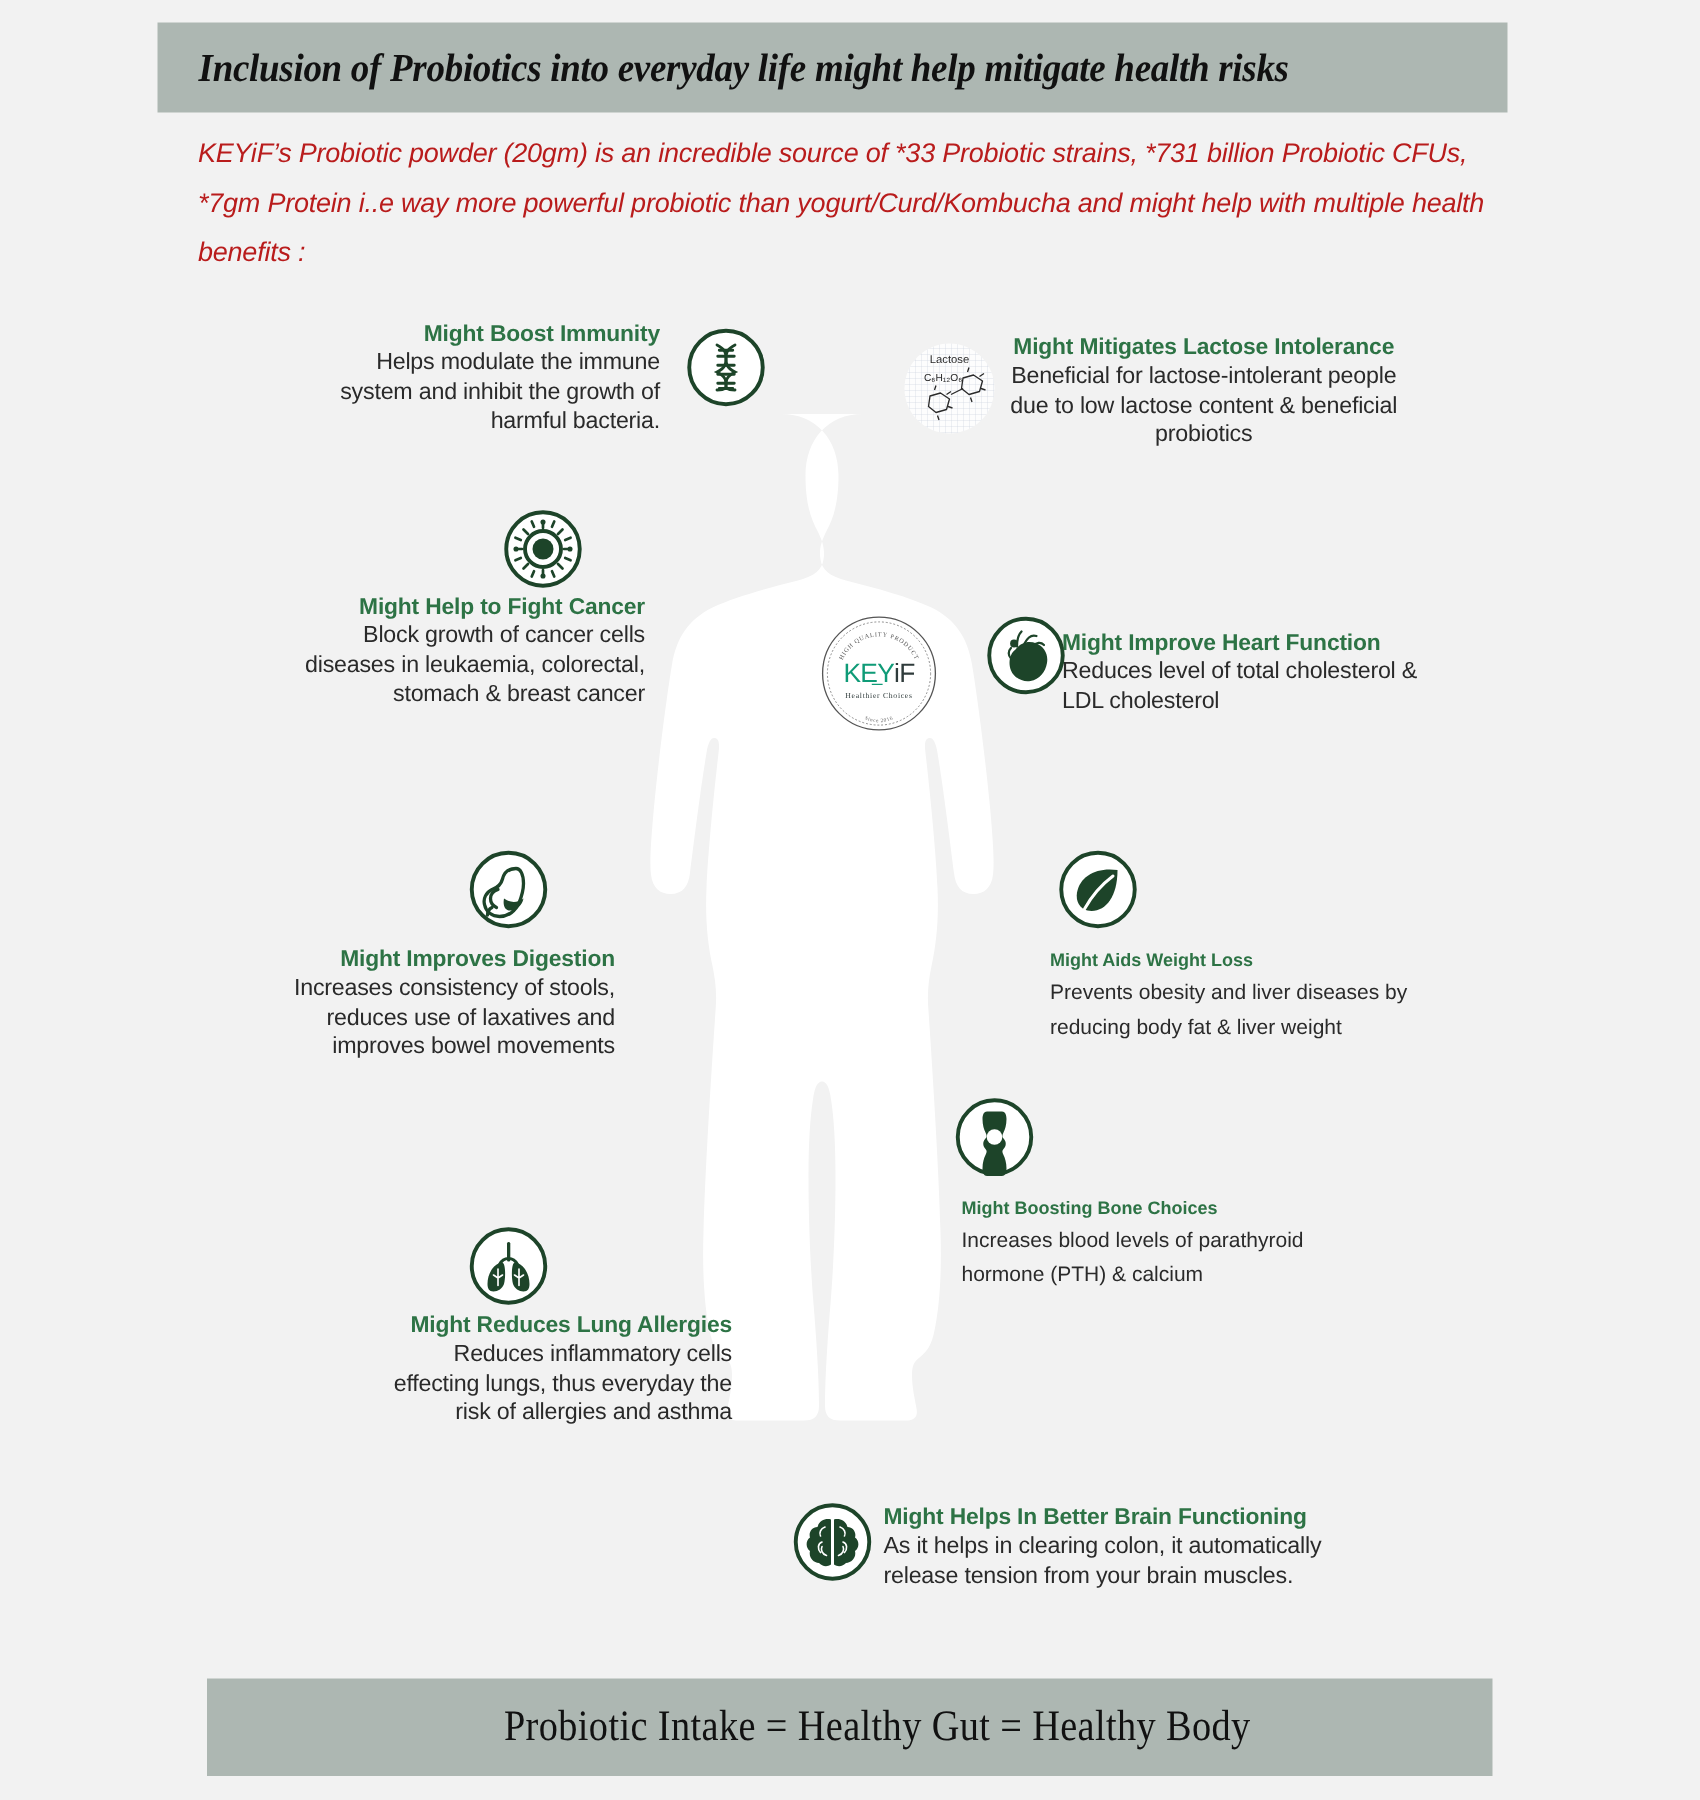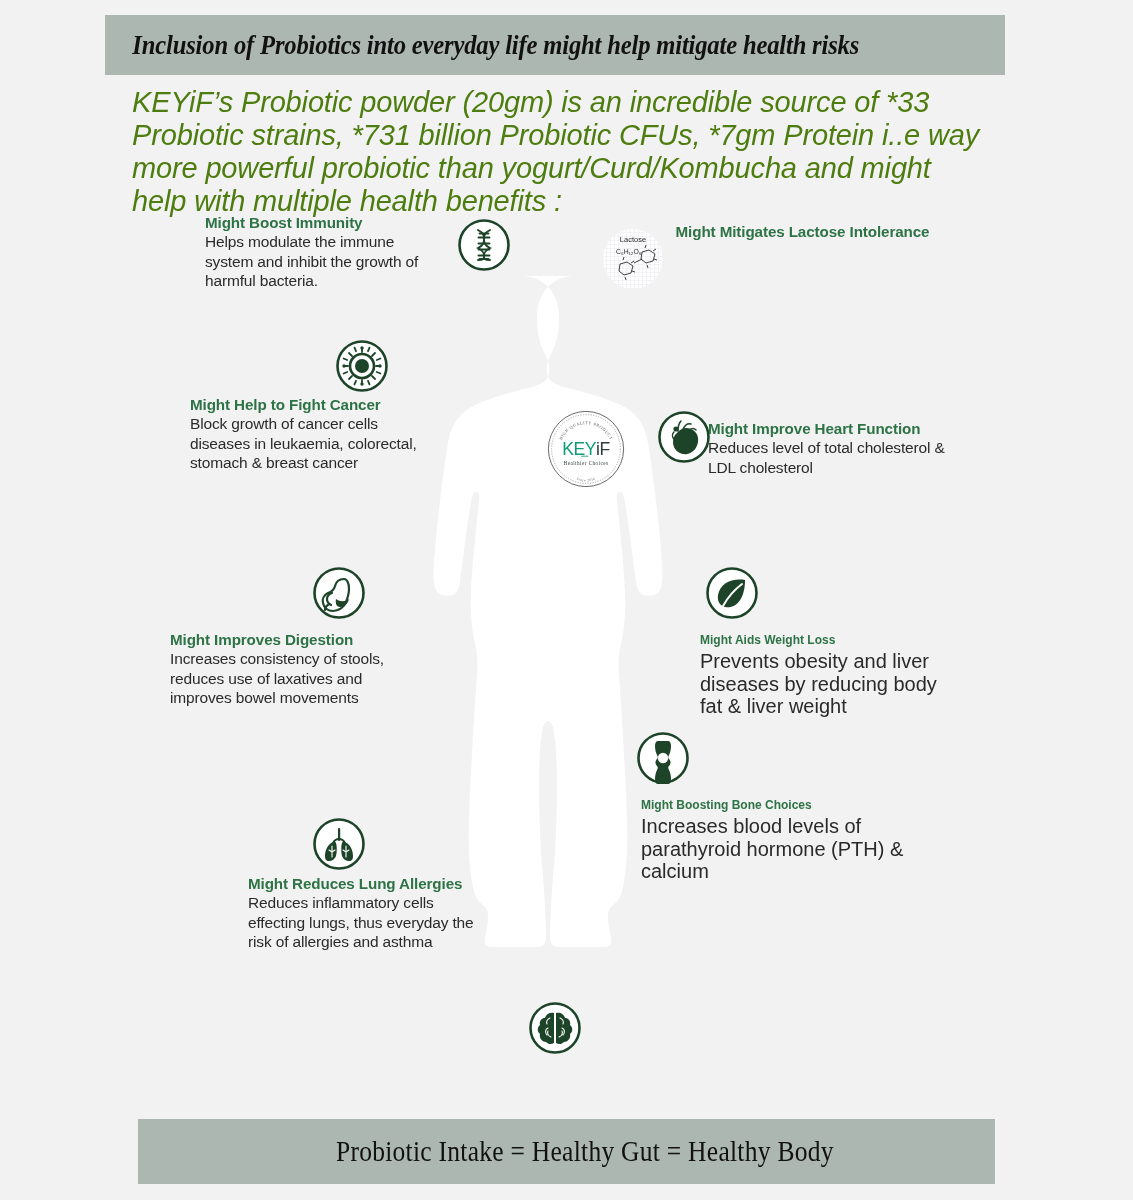--- a/index.html
+++ b/index.html
@@ -22,45 +22,45 @@
     font-weight: bold; font-style: italic;
     font-size: 26.5px; color: #111; letter-spacing: -0.2px;
     transform: scaleX(0.93); transform-origin: center;
     white-space: nowrap;
   }
 
   
   .intro {
     position: absolute; left: 132px; top: 86px; width: 860px;
     font-family: "Liberation Sans", sans-serif;
-    font-style: italic; font-size: 29px; line-height: 33px;
-    color: #4d7c0f; letter-spacing: -0.15px;
+    font-style: italic; font-size: 18px; line-height: 33px;
+    color: #b91c1c; letter-spacing: -0.15px;
   }
 
   
   .silhouette { position: absolute; left: 395px; top: 270px; width: 360px; height: 730px; }
 
   
   .logo { position: absolute; left: 546px; top: 409px; width: 80px; height: 80px; }
 
   
   .block { position: absolute; }
   .icon-circle { position: absolute; }
   .blk-title { font-weight: bold; color: #2d7345; }
   .blk-body  { color: #2a2a2a; }
 
   
   .cond .blk-title { font-size: 15.2px; line-height: 18px; letter-spacing: -0.1px; }
   .cond .blk-body  { font-size: 15.5px; line-height: 19.5px; letter-spacing: -0.15px; }
 
   
   .wide .blk-title { font-size: 12px; line-height: 20px; }
-  .wide .blk-body  { font-size: 20px; line-height: 22.5px; }
-
-  .ta-right { }
+  .wide .blk-body  { font-size: 14px; line-height: 22.5px; }
+
+  .ta-right { text-align: right; }
   .ta-left  { text-align: left; }
 
   
   .footer-bar {
     position: absolute; left: 138px; top: 1119px; width: 857px; height: 65px;
     background: #adb7b2; display: flex; align-items: center; justify-content: center; padding-left: 37px;
   }
   .footer-text {
     font-family: "Liberation Serif", serif;
     font-size: 29px; color: #111; letter-spacing: 0.3px;
@@ -191,20 +191,21 @@
         <path d="M40 24 l7 -2 l6 4 l-2 7 l-7 2 l-5 -4 z"></path>
         <path d="M18 36 l7 -2 l6 4 l-2 7 l-7 2 l-5 -4 z"></path>
         <path d="M40 31 l-8 4"></path>
         <path d="M43 20 l1 -3 M51 23 l3 -2 M45 37 l1 3 M52 31 l3 1"></path>
         <path d="M21 32 l1 -3 M29 35 l3 -2 M23 49 l1 3 M30 43 l3 1"></path>
       </g>
     </g>
   </svg>
   <div class="block cond ta-left" style="left:665px; top:223px; width:275px;text-align:center;">
     <div class="blk-title">Might Mitigates Lactose Intolerance</div>
+    <div class="blk-body">Beneficial for lactose-intolerant people due to low lactose content &amp; beneficial probiotics</div>
   </div>
 
   <svg class="icon-circle" style="left:335px; top:339px;" width="54" height="54" viewBox="0 0 54 54">
     <circle cx="27" cy="27" r="24.5" fill="#fff" stroke="#1d4429" stroke-width="2.6"></circle>
     <g fill="#1d4429">
       <circle cx="27" cy="27" r="12" fill="none" stroke="#1d4429" stroke-width="2.6"></circle>
       <circle cx="27" cy="27" r="7"></circle>
       <g stroke="#1d4429" stroke-width="1.8" stroke-linecap="round">
         <path d="M27 13 v-4 M27 41 v4 M13 27 h-4 M41 27 h4
                  M17 17 l-3 -3 M37 17 l3 -3 M17 37 l-3 3 M37 37 l3 3
@@ -309,18 +310,22 @@
                c-1 4 2 8 6 8 c2 2 5 3 8 1 z"></path>
       <path d="M28 12 c4 -1 8 1 9 5 c4 0 6 4 5 7 c3 2 3 7 0 9
                c1 4 -2 8 -6 8 c-2 2 -5 3 -8 1 z"></path>
     </g>
     <g stroke="#fff" stroke-width="1.1" fill="none" stroke-linecap="round">
       <path d="M27 13 v28"></path>
       <path d="M22 17 c-3 1 -4 4 -3 6 M20 27 c-3 1 -3 5 -1 7 M23 36 c-3 -1 -4 -4 -3 -6"></path>
       <path d="M32 17 c3 1 4 4 3 6 M34 27 c3 1 3 5 1 7 M31 36 c3 -1 4 -4 3 -6"></path>
     </g>
   </svg>
+  <div class="block cond ta-left" style="left:589px; top:1003px; width:300px;">
+    <div class="blk-title">Might Helps In Better Brain Functioning</div>
+    <div class="blk-body"> As it helps in clearing colon, it automatically release tension from your brain muscles.</div>
+  </div>
 
   <div class="footer-bar">
     <div class="footer-text">Probiotic Intake = Healthy Gut = Healthy Body</div>
   </div>
 
 </div>
 
 </body></html>

